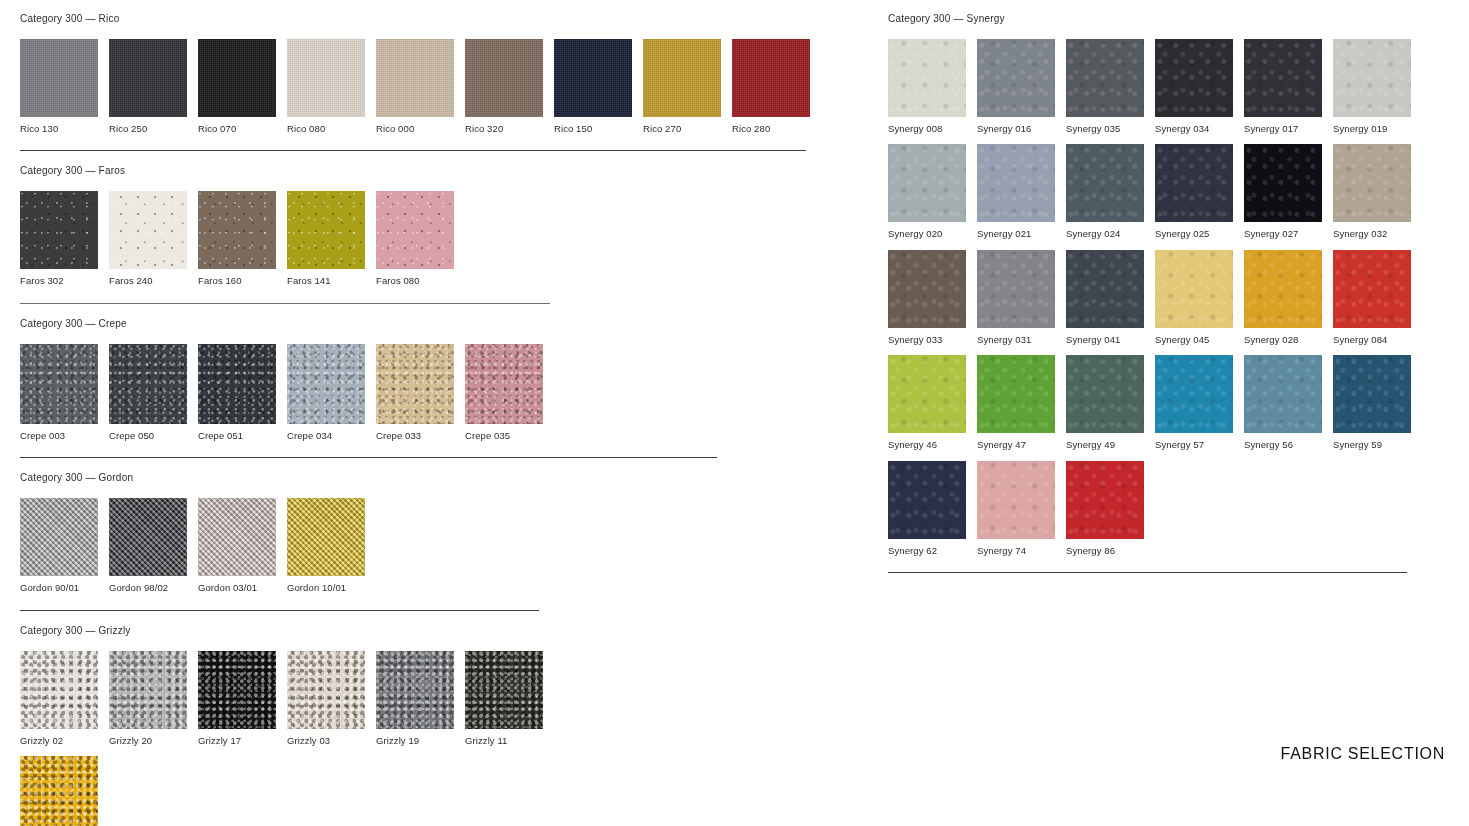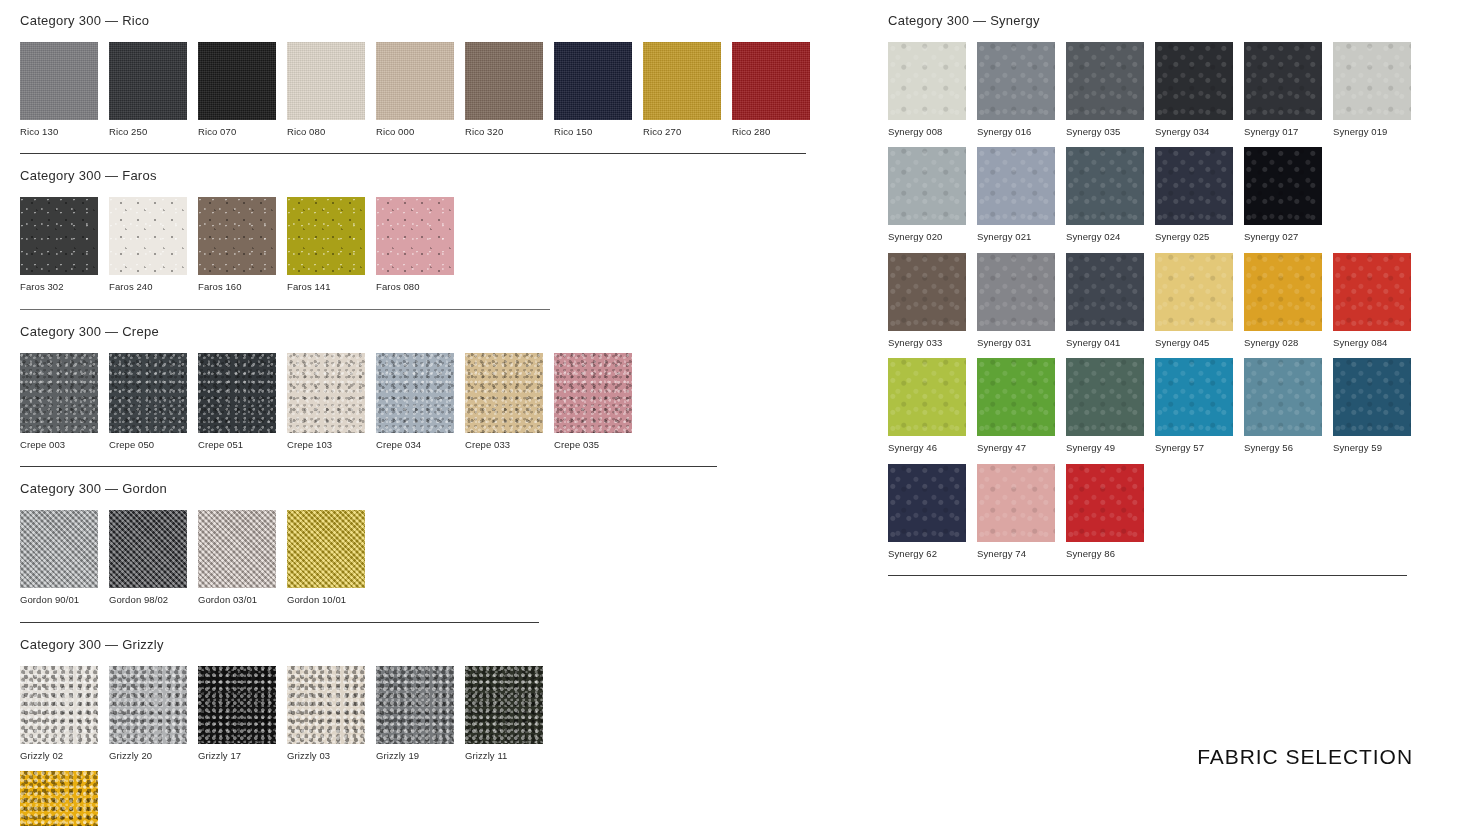--- a/index.html
+++ b/index.html
@@ -19,21 +19,21 @@
     background: #fff;
   }
 
   
   .col-left  { position: absolute; left: 20px;  top: 14px; width: 830px; }
   .col-right { position: absolute; left: 888px; top: 14px; width: 540px; }
 
   
   .section { margin-bottom: 0; }
   .section-title {
-    font-size: 13px;
+    font-size: 10px;
     letter-spacing: 0.02em;
     color: #2b2b2b;
     line-height: 1;
     padding-bottom: 15px;
     white-space: nowrap;
   }
 
   
   .swatch-rows { display: block; }
   .swatch-row {
@@ -128,23 +128,23 @@
     height: 1px;
     background: #3a3a3a;
     margin-top: 16px;
     margin-bottom: 15px;
   }
   .divider.thin { background: #6e6e6e; }
 
   
   .fabric-title {
     position: absolute;
-    right: 56px;
+    right: 24px;
     top: 745px;
-    font-size: 21px;
+    font-size: 16px;
     letter-spacing: 0.045em;
     color: #111;
     font-weight: 400;
     white-space: nowrap;
   }
 </style>
 </head>
 <body>
 
 <div class="page">
@@ -232,24 +232,20 @@
             </div>
             <div class="swatch tall">
               <div class="swatch-chip tex-boucle" style="background-color: rgb(61, 67, 71);"></div>
               <div class="swatch-label">Crepe 050</div>
             </div>
             <div class="swatch tall">
               <div class="swatch-chip tex-boucle" style="background-color: rgb(51, 56, 60);"></div>
               <div class="swatch-label">Crepe 051</div>
             </div>
             <div class="swatch tall">
-              <div class="swatch-chip tex-boucle" style="background-color: rgb(222, 213, 202);"></div>
-              <div class="swatch-label">Crepe 103</div>
-            </div>
-            <div class="swatch tall">
               <div class="swatch-chip tex-boucle" style="background-color: rgb(165, 176, 187);"></div>
               <div class="swatch-label">Crepe 034</div>
             </div>
             <div class="swatch tall">
               <div class="swatch-chip tex-boucle" style="background-color: rgb(213, 189, 146);"></div>
               <div class="swatch-label">Crepe 033</div>
             </div>
             <div class="swatch tall">
               <div class="swatch-chip tex-boucle" style="background-color: rgb(201, 142, 150);"></div>
               <div class="swatch-label">Crepe 035</div>
@@ -363,20 +359,24 @@
               <div class="swatch-label">Synergy 024</div>
             </div>
             <div class="swatch">
               <div class="swatch-chip tex-felt" style="background-color: rgb(47, 51, 66);"></div>
               <div class="swatch-label">Synergy 025</div>
             </div>
             <div class="swatch">
               <div class="swatch-chip tex-felt" style="background-color: rgb(14, 15, 20);"></div>
               <div class="swatch-label">Synergy 027</div>
             </div>
+            <div class="swatch">
+              <div class="swatch-chip tex-felt" style="background-color: rgb(176, 164, 147);"></div>
+              <div class="swatch-label">Synergy 032</div>
+            </div>
           </div>
           <div class="swatch-row">
             <div class="swatch">
               <div class="swatch-chip tex-felt" style="background-color: rgb(107, 92, 82);"></div>
               <div class="swatch-label">Synergy 033</div>
             </div>
             <div class="swatch">
               <div class="swatch-chip tex-felt" style="background-color: rgb(132, 133, 138);"></div>
               <div class="swatch-label">Synergy 031</div>
             </div>

